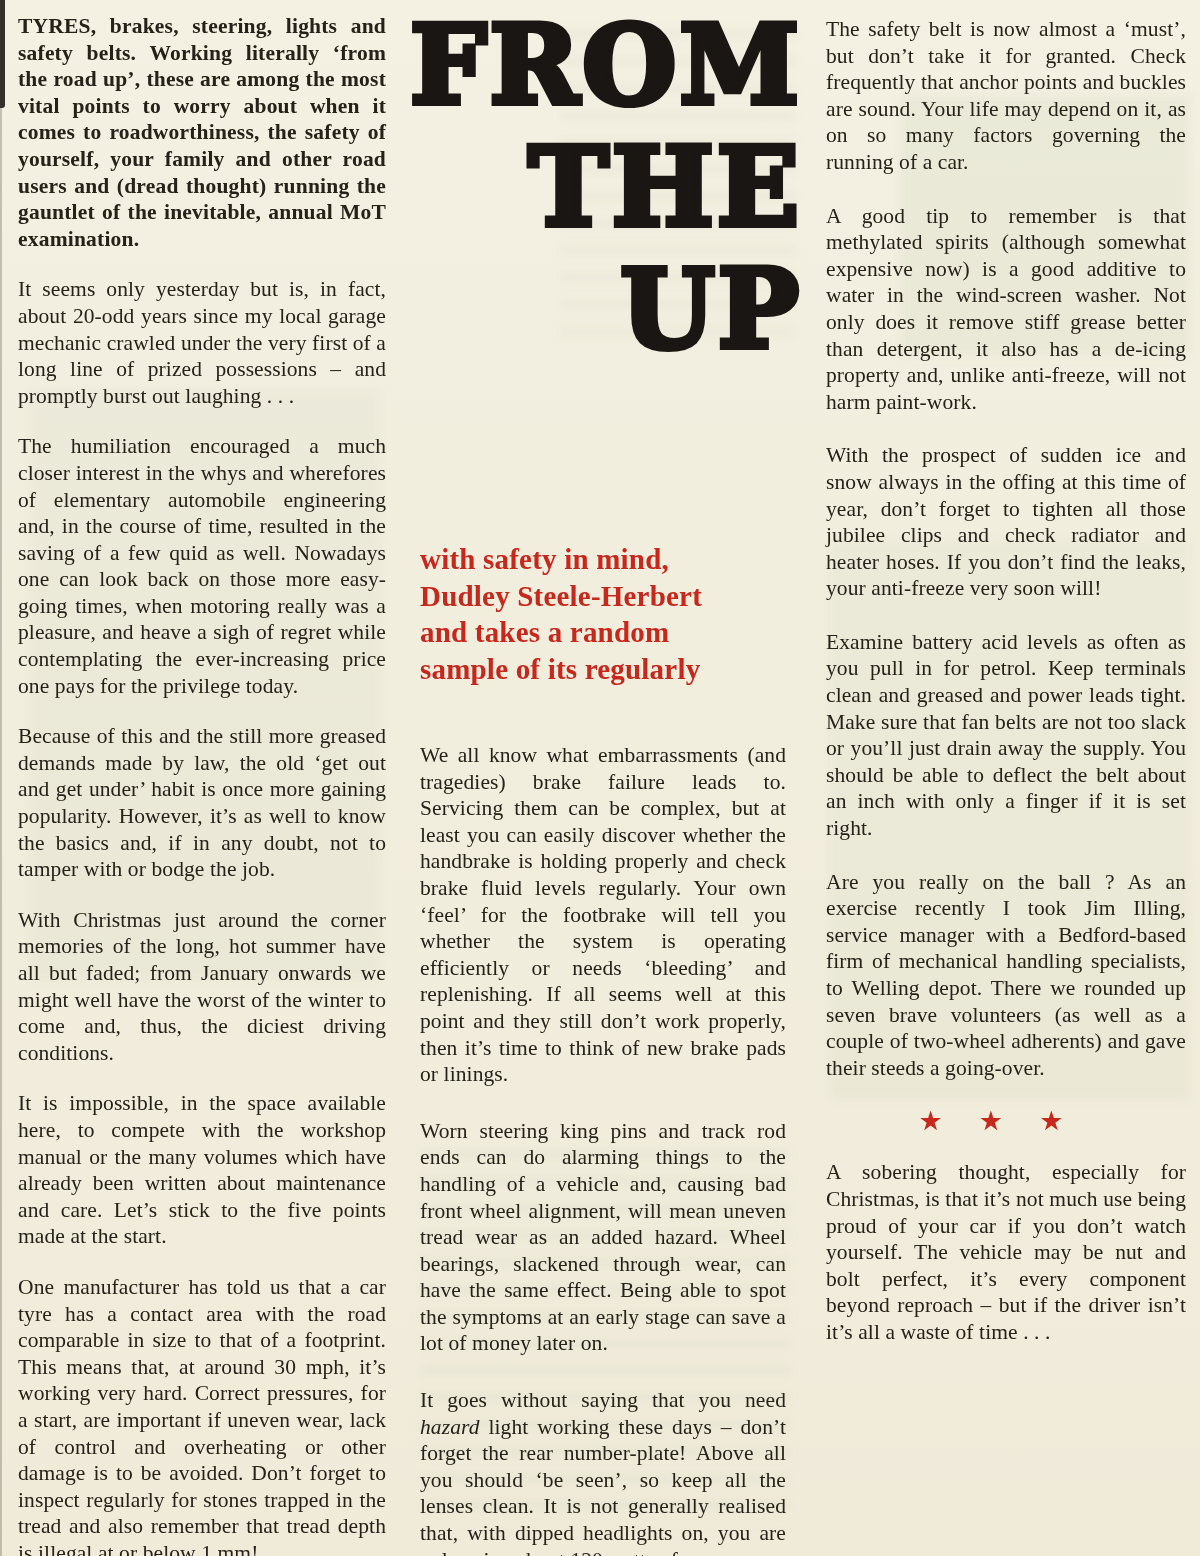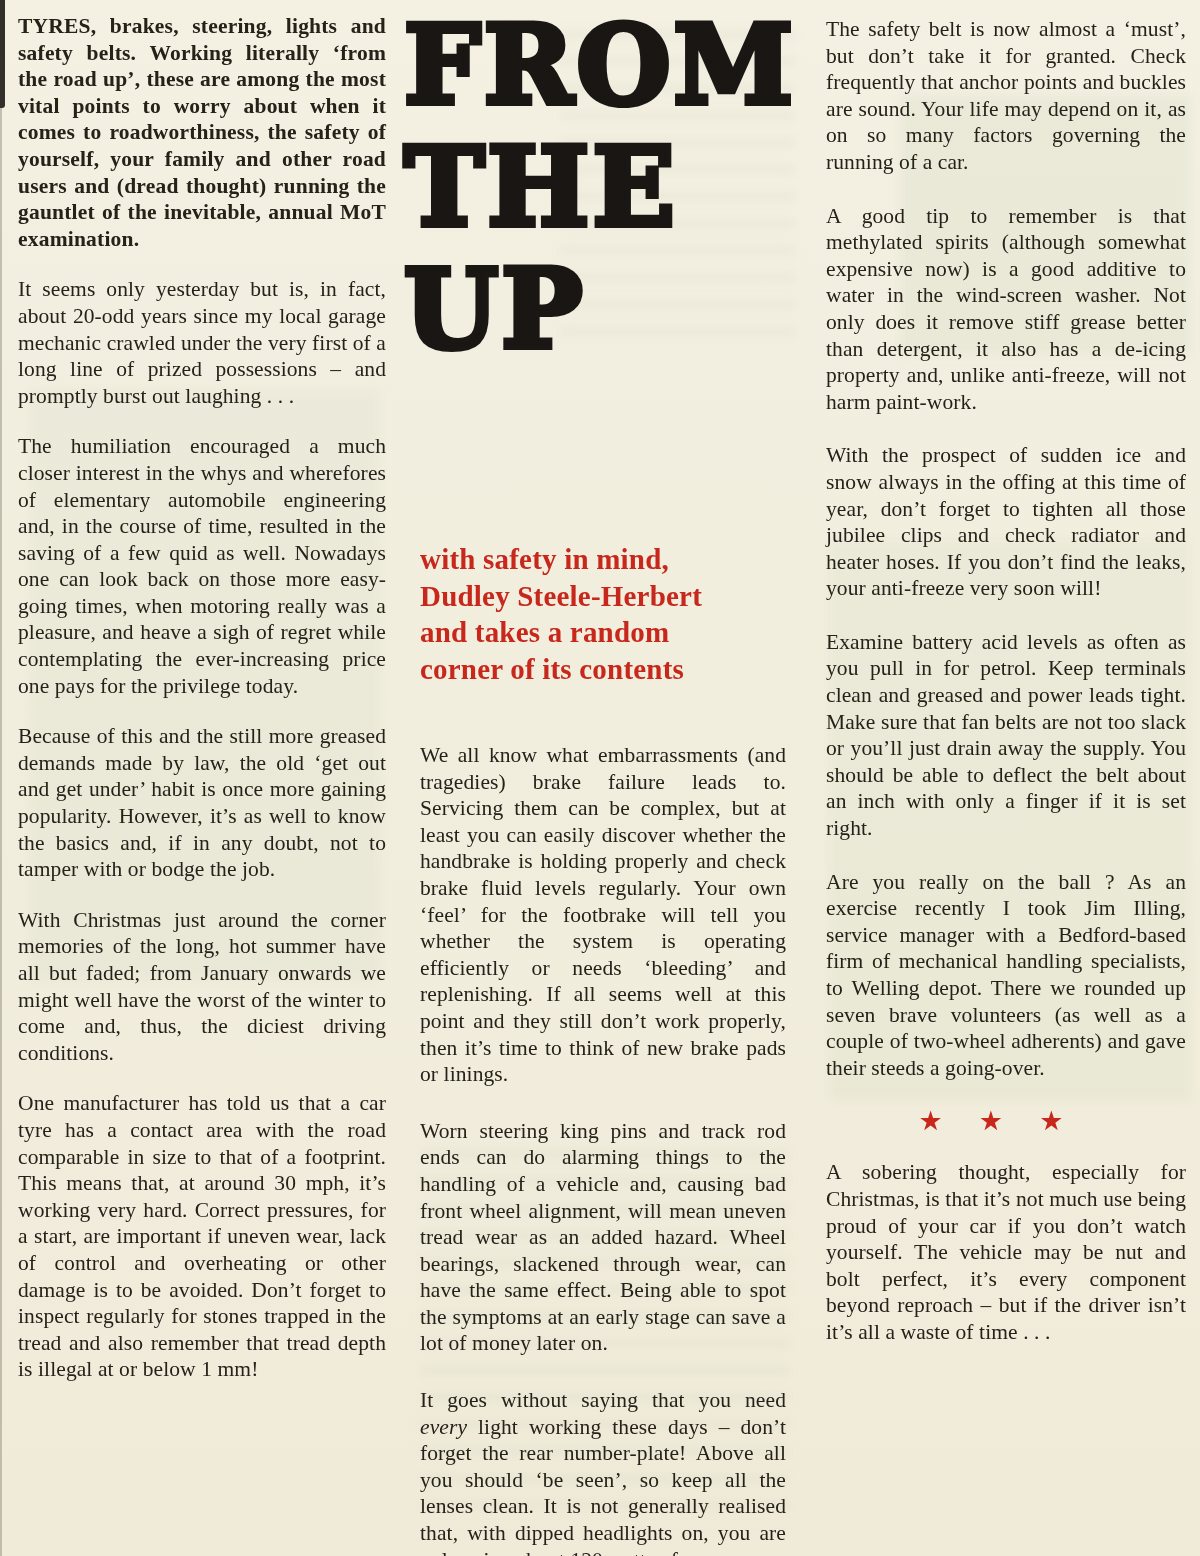--- a/index.html
+++ b/index.html
@@ -42,21 +42,21 @@
   #col-left p{margin-bottom:24px;}
   #col-left p.lead{font-weight:bold;letter-spacing:0.2px;}
   #col-center-body{left:420px;top:742px;width:366px;}
   #col-center-body p{margin-bottom:30px;}
   #col-right{left:826px;top:16px;width:360px;}
   #col-right p{margin-bottom:27px;}
   .italic{font-style:italic;}
   
   #title{
     position:absolute;left:404px;top:4px;width:398px;
-    text-align:left;
+    text-align:right;
     font-family:"DejaVu Serif", serif;
     font-weight:bold;
     font-size:108px;line-height:122px;
     color:var(--title-ink);
     -webkit-text-stroke:6px var(--title-ink);
     letter-spacing:3px;
   }
   
   #standfirst{
     position:absolute;left:420px;top:541px;width:366px;
@@ -87,36 +87,37 @@
 <div id="title">
   <div>FROM</div>
   <div>THE</div>
   <div>UP</div>
 </div>
 
 <div id="standfirst">
   <div>with safety in mind,</div>
   <div>Dudley Steele-Herbert</div>
   <div>and takes a random</div>
-  <div>corner of its contents</div>
+  <div>sample of its regularly</div>
 </div>
 
 <div class="col" id="col-left">
   <p class="lead">TYRES, brakes, steering, lights and safety belts. Working literally ‘from the road up’, these are among the most vital points to worry about when it comes to roadworthiness, the safety of yourself, your family and other road users and (dread thought) running the gauntlet of the inevitable, annual MoT examination.</p>
   <p>It seems only yesterday but is, in fact, about 20-odd years since my local garage mechanic crawled under the very first of a long line of prized possessions – and promptly burst out laughing . . .</p>
   <p>The humiliation encouraged a much closer interest in the whys and wherefores of elementary automobile engineering and, in the course of time, resulted in the saving of a few quid as well. Nowadays one can look back on those more easy-going times, when motoring really was a pleasure, and heave a sigh of regret while contemplating the ever-increasing price one pays for the privilege today.</p>
   <p>Because of this and the still more greased demands made by law, the old ‘get out and get under’ habit is once more gaining popularity. However, it’s as well to know the basics and, if in any doubt, not to tamper with or bodge the job.</p>
   <p>With Christmas just around the corner memories of the long, hot summer have all but faded; from January onwards we might well have the worst of the winter to come and, thus, the diciest driving conditions.</p>
+  <p>It is impossible, in the space available here, to compete with the workshop manual or the many volumes which have already been written about maintenance and care. Let’s stick to the five points made at the start.</p>
   <p>One manufacturer has told us that a car tyre has a contact area with the road comparable in size to that of a footprint. This means that, at around 30 mph, it’s working very hard. Correct pressures, for a start, are important if uneven wear, lack of control and overheating or other damage is to be avoided. Don’t forget to inspect regularly for stones trapped in the tread and also remember that tread depth is illegal at or below 1 mm!</p>
 </div>
 
 <div class="col" id="col-center-body">
   <p>We all know what embarrassments (and tragedies) brake failure leads to. Servicing them can be complex, but at least you can easily discover whether the handbrake is holding properly and check brake fluid levels regularly. Your own ‘feel’ for the footbrake will tell you whether the system is operating efficiently or needs ‘bleeding’ and replenishing. If all seems well at this point and they still don’t work properly, then it’s time to think of new brake pads or linings.</p>
   <p>Worn steering king pins and track rod ends can do alarming things to the handling of a vehicle and, causing bad front wheel alignment, will mean uneven tread wear as an added hazard. Wheel bearings, slackened through wear, can have the same effect. Being able to spot the symptoms at an early stage can save a lot of money later on.</p>
-  <p><span>It goes without saying that you need </span><span class="italic">every</span><span> light working these days – don’t forget the rear number-plate! Above all you should ‘be seen’, so keep all the lenses clean. It is not generally realised that, with dipped headlights on, you are only using about 120 watts of power</span></p>
+  <p><span>It goes without saying that you need </span><span class="italic">hazard</span><span> light working these days – don’t forget the rear number-plate! Above all you should ‘be seen’, so keep all the lenses clean. It is not generally realised that, with dipped headlights on, you are only using about 120 watts of power</span></p>
 </div>
 
 <div class="col" id="col-right">
   <p>The safety belt is now almost a ‘must’, but don’t take it for granted. Check frequently that anchor points and buckles are sound. Your life may depend on it, as on so many factors governing the running of a car.</p>
   <p>A good tip to remember is that methylated spirits (although somewhat expensive now) is a good additive to water in the wind-screen washer. Not only does it remove stiff grease better than detergent, it also has a de-icing property and, unlike anti-freeze, will not harm paint-work.</p>
   <p>With the prospect of sudden ice and snow always in the offing at this time of year, don’t forget to tighten all those jubilee clips and check radiator and heater hoses. If you don’t find the leaks, your anti-freeze very soon will!</p>
   <p>Examine battery acid levels as often as you pull in for petrol. Keep terminals clean and greased and power leads tight. Make sure that fan belts are not too slack or you’ll just drain away the supply. You should be able to deflect the belt about an inch with only a finger if it is set right.</p>
   <p>Are you really on the ball ? As an exercise recently I took Jim Illing, service manager with a Bedford-based firm of mechanical handling specialists, to Welling depot. There we rounded up seven brave volunteers (as well as a couple of two-wheel adherents) and gave their steeds a going-over.</p>
   <div id="stars">
     <span>★</span>

